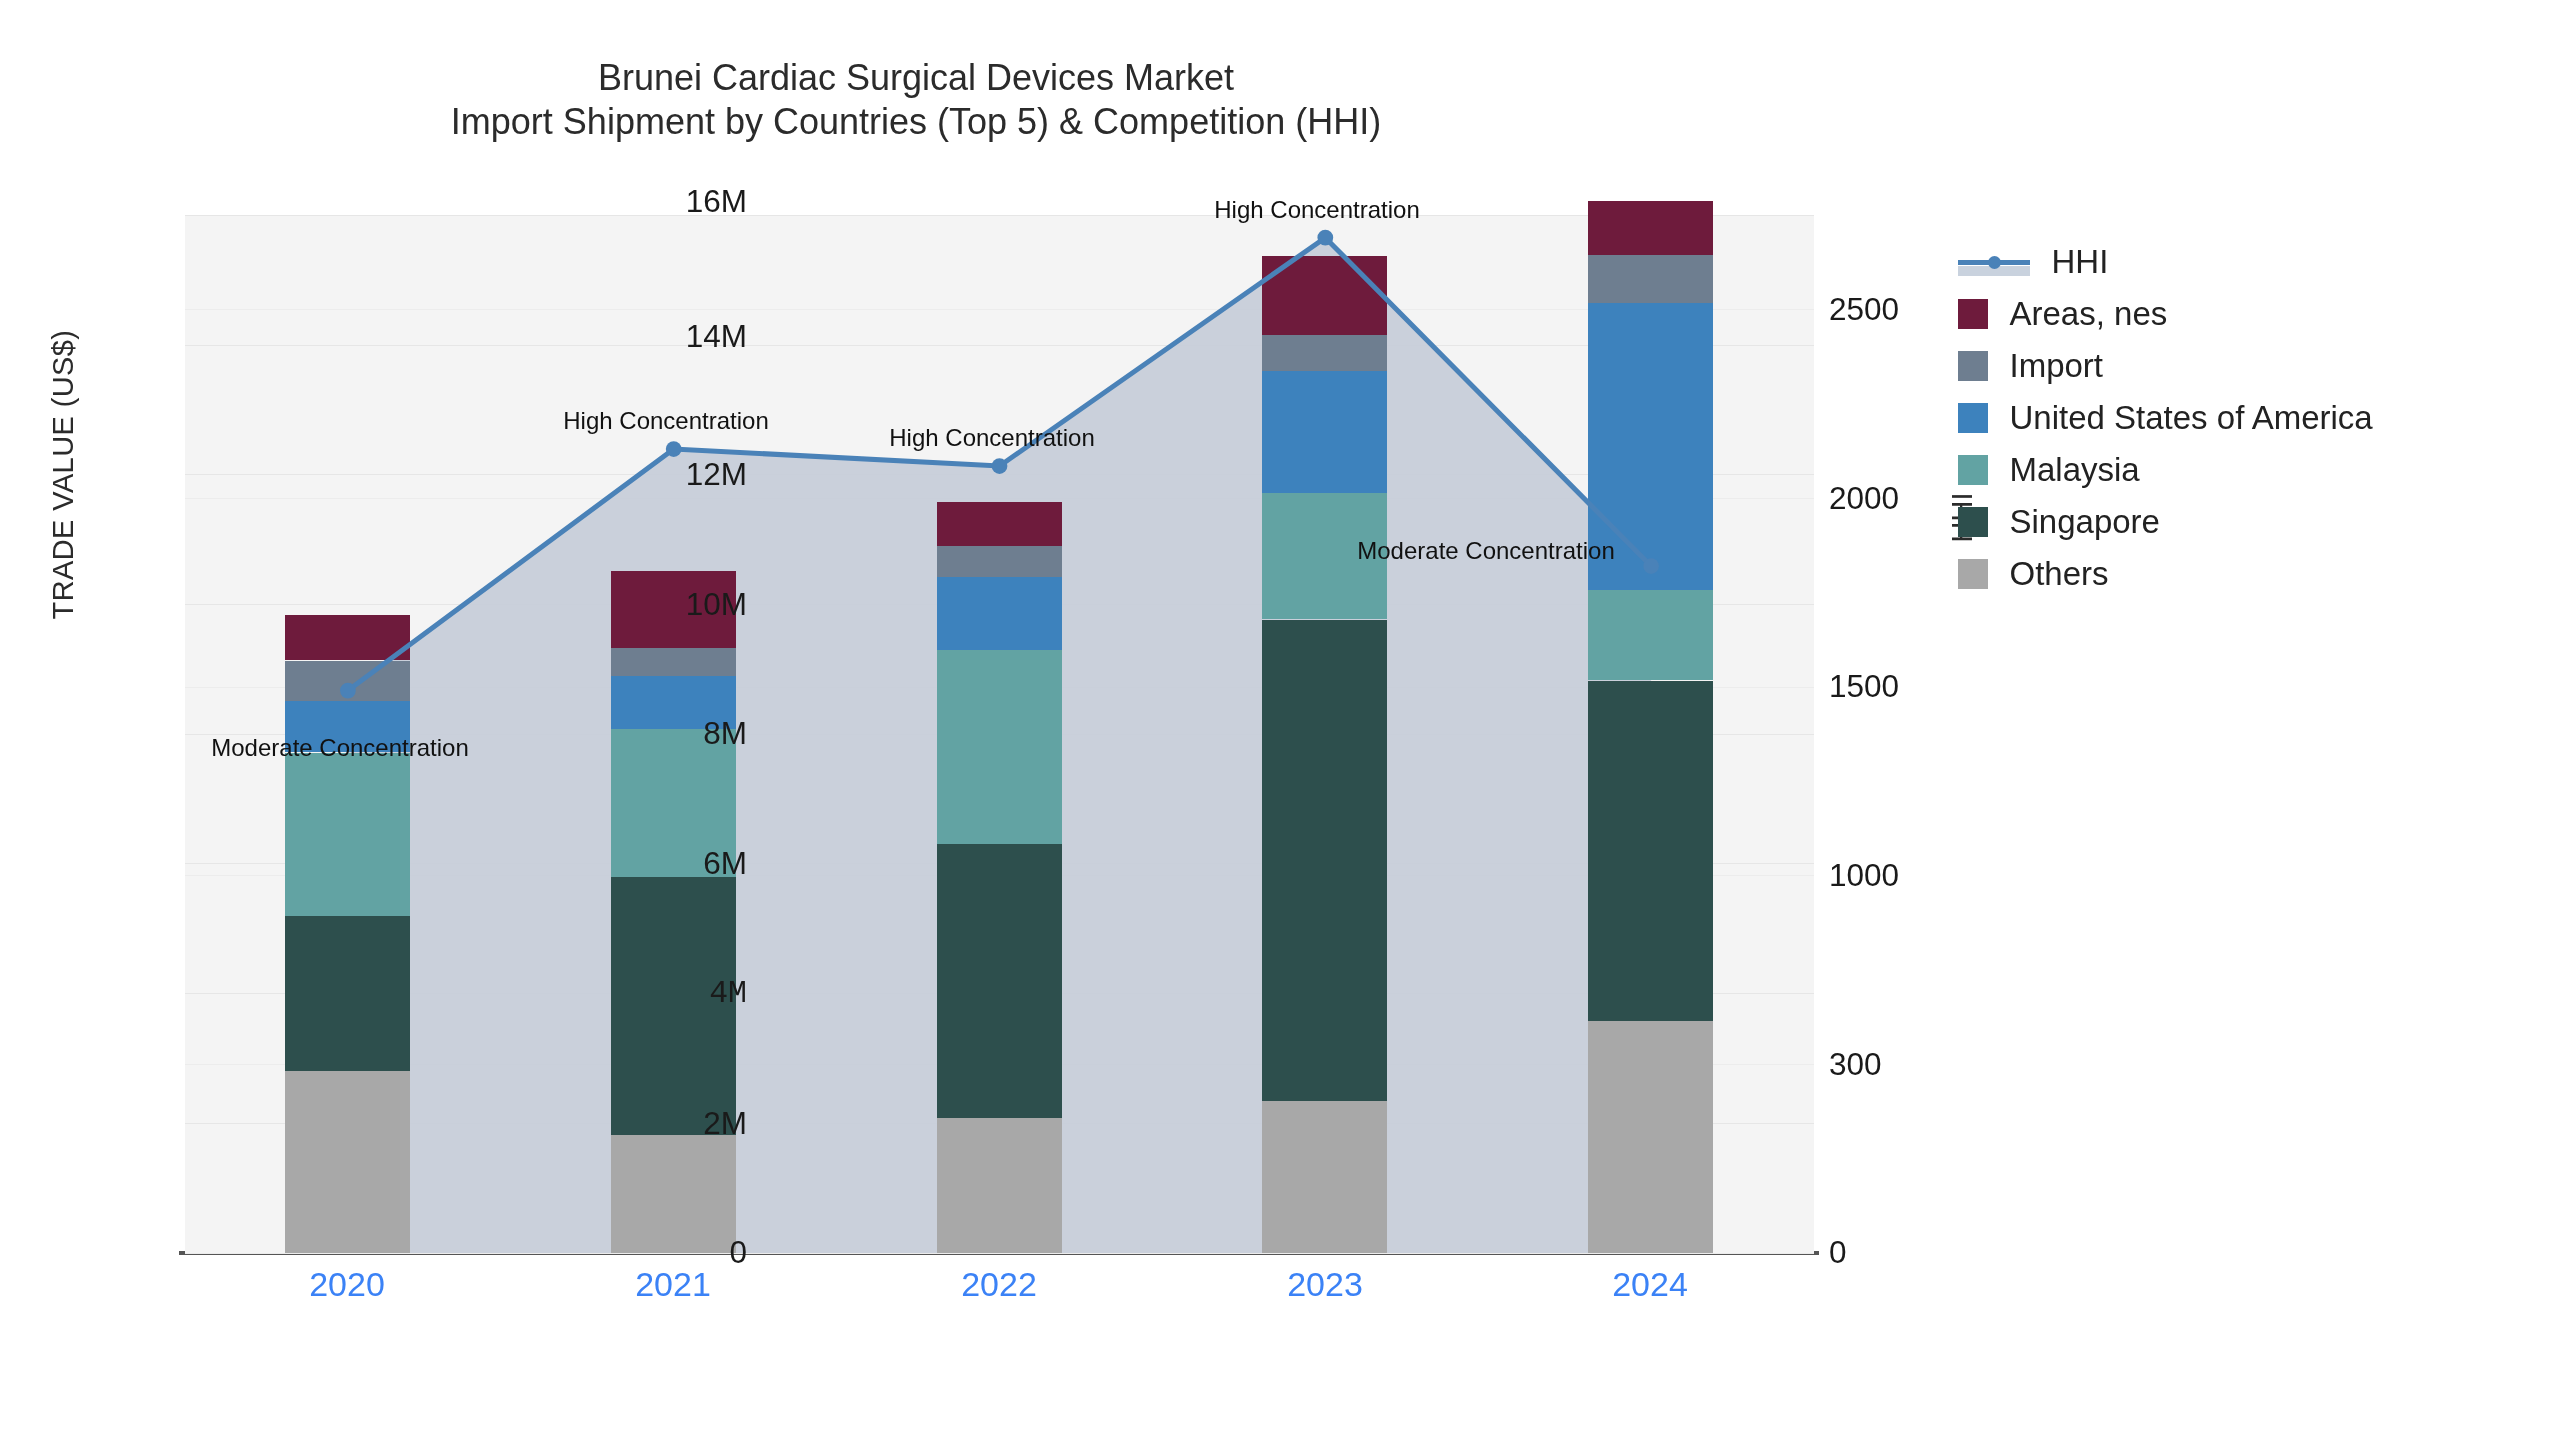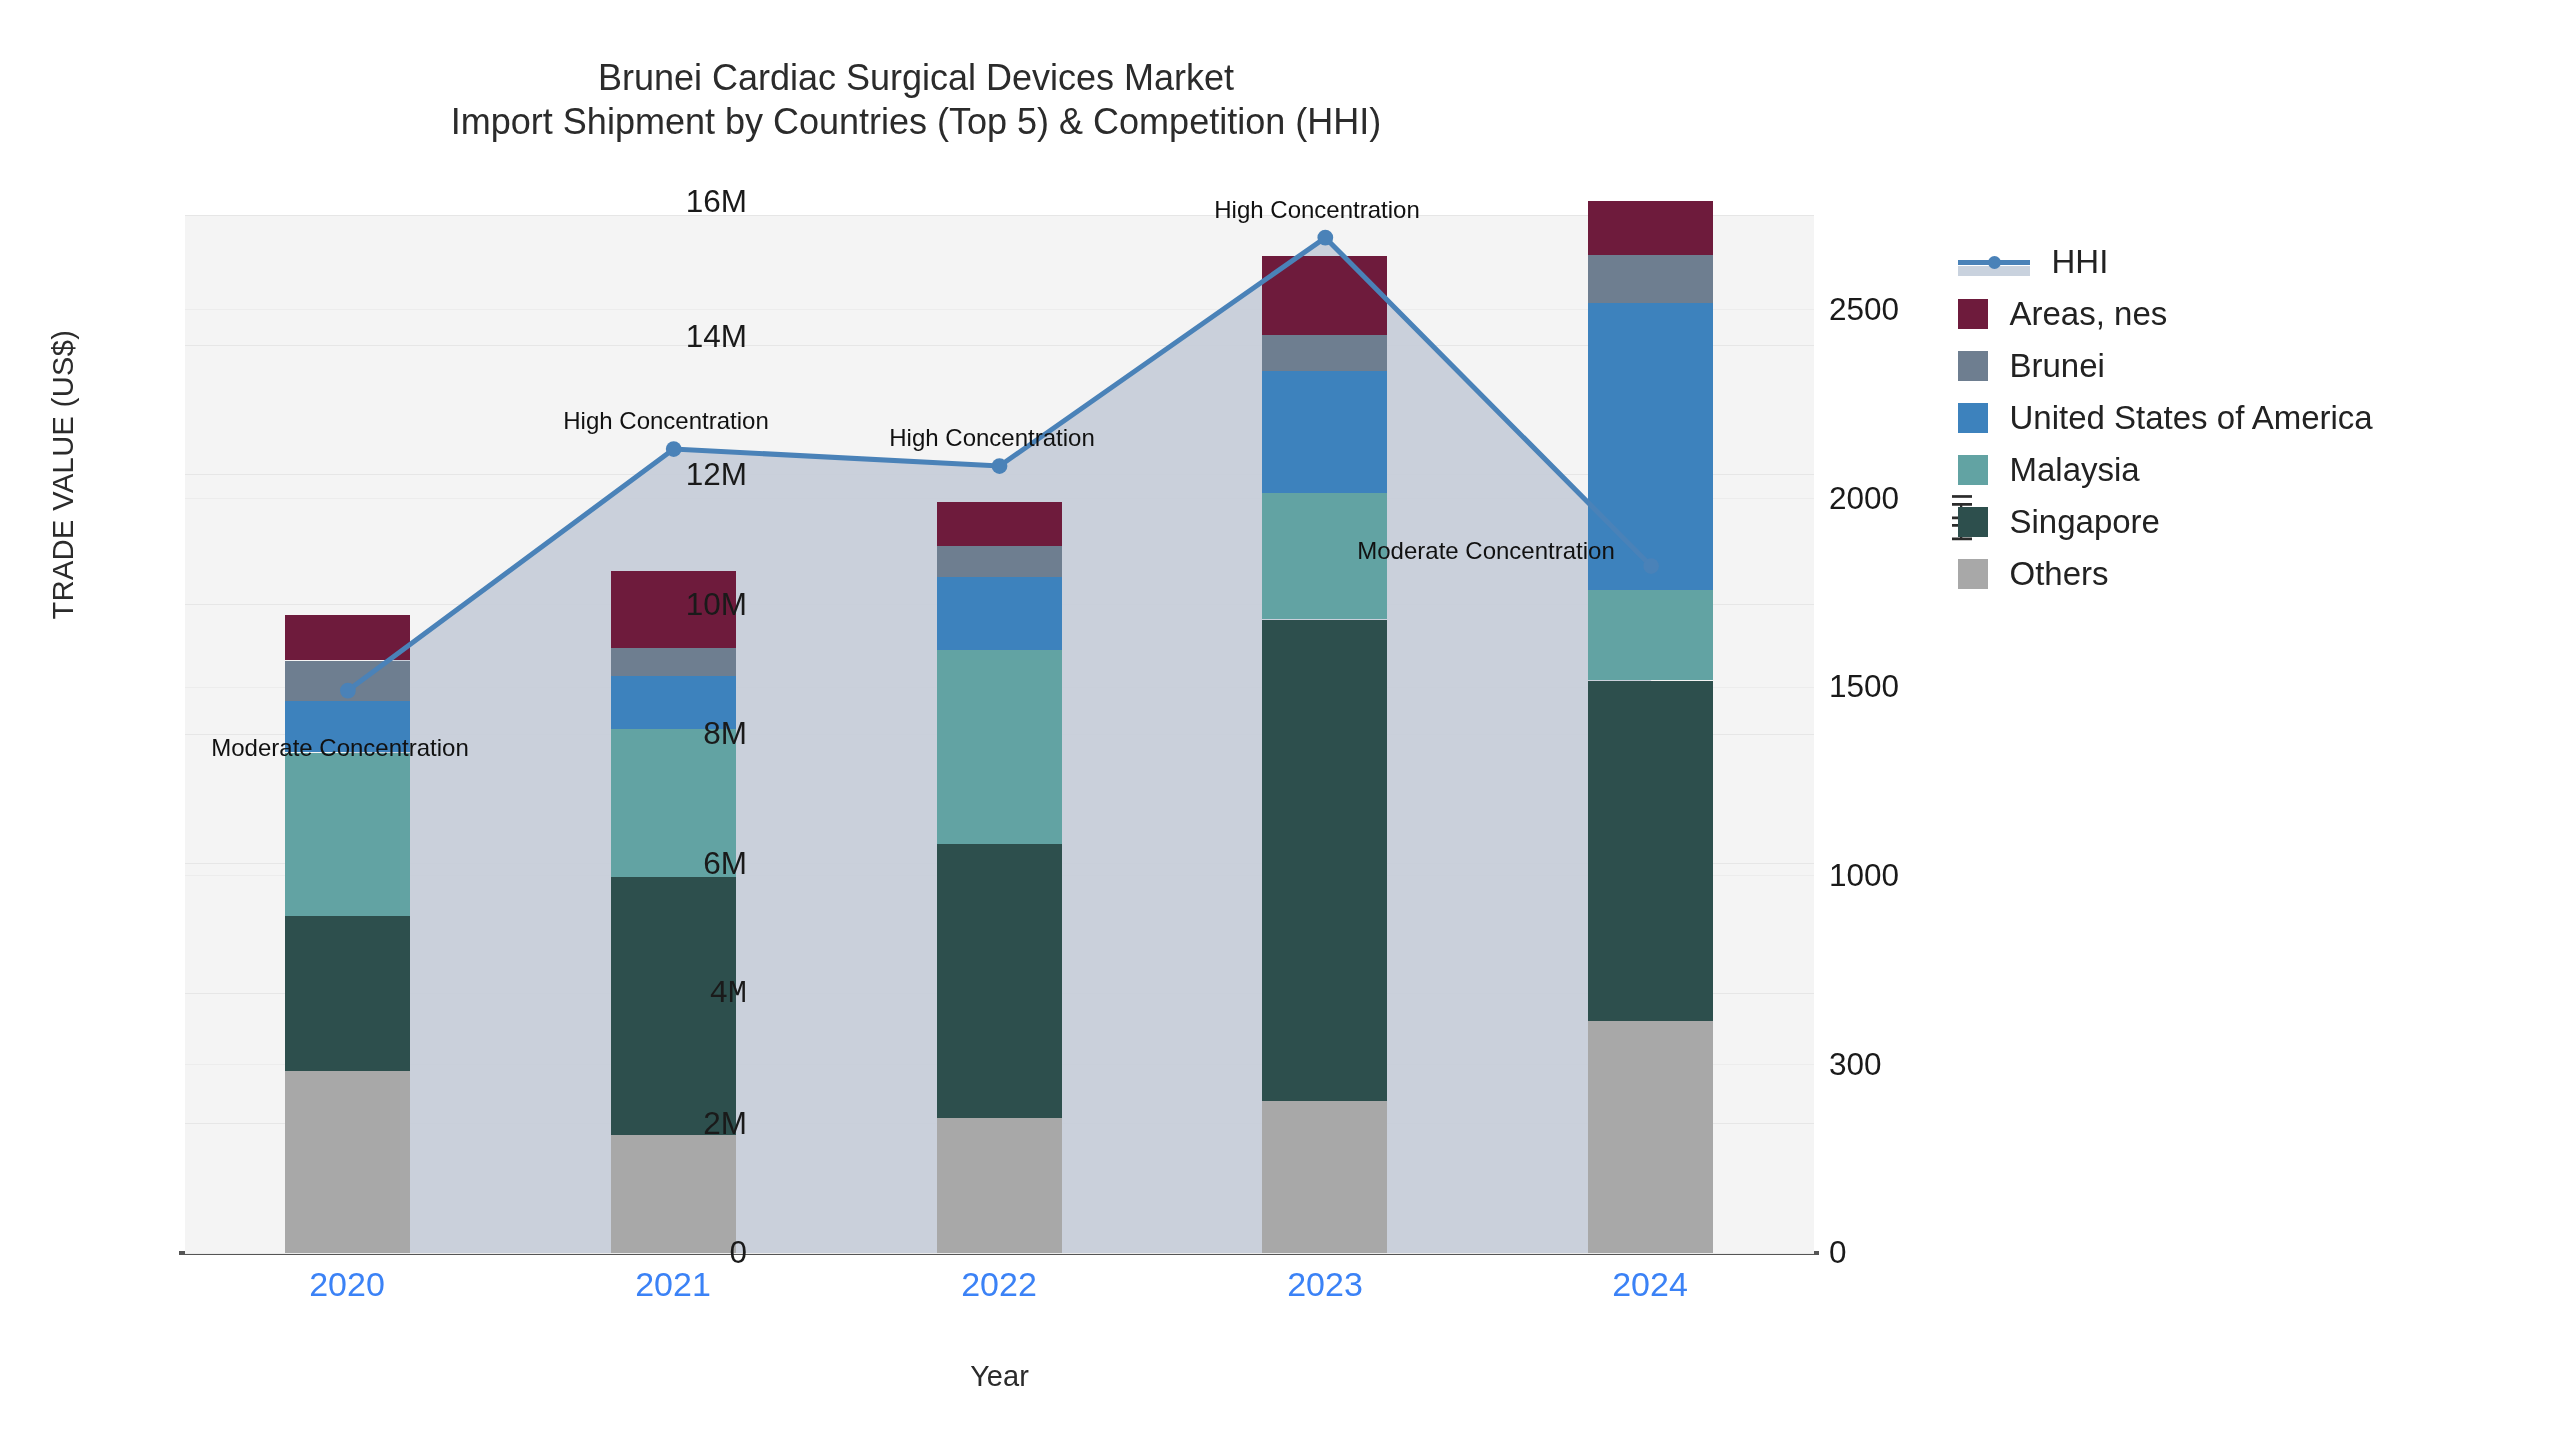--- a/index.html
+++ b/index.html
@@ -45,21 +45,20 @@
 
 <div class="fig">
 
   <div class="title">
     <div>Brunei Cardiac Surgical Devices Market</div>
     <div>Import Shipment by Countries (Top 5) &amp; Competition (HHI)</div>
   </div>
 
   <div class="ylabel-left">TRADE VALUE (US$)</div>
   <div class="ylabel-right">HHI</div>
-  <div class="xlabel">Year</div>
 
   <div class="axis-x"></div>
 
   <div class="plot" id="plot">
       <div class="gridline" style="top: 1038px;"></div>
       <div class="gridline" style="top: 908px;"></div>
       <div class="gridline" style="top: 778px;"></div>
       <div class="gridline" style="top: 648px;"></div>
       <div class="gridline" style="top: 519px;"></div>
       <div class="gridline" style="top: 389px;"></div>
@@ -167,21 +166,21 @@
           <span class="dot" style="background:#4a82b8"></span>
         </div>
         <div class="legend-label">HHI</div>
       </div>
       <div class="legend-row">
         <div class="legend-swatch" style="background: rgb(110, 27, 60);"></div>
         <div class="legend-label">Areas, nes</div>
       </div>
       <div class="legend-row">
         <div class="legend-swatch" style="background: rgb(110, 126, 144);"></div>
-        <div class="legend-label">Brunei</div>
+        <div class="legend-label">Import</div>
       </div>
       <div class="legend-row">
         <div class="legend-swatch" style="background: rgb(61, 130, 189);"></div>
         <div class="legend-label">United States of America</div>
       </div>
       <div class="legend-row">
         <div class="legend-swatch" style="background: rgb(98, 163, 163);"></div>
         <div class="legend-label">Malaysia</div>
       </div>
       <div class="legend-row">

